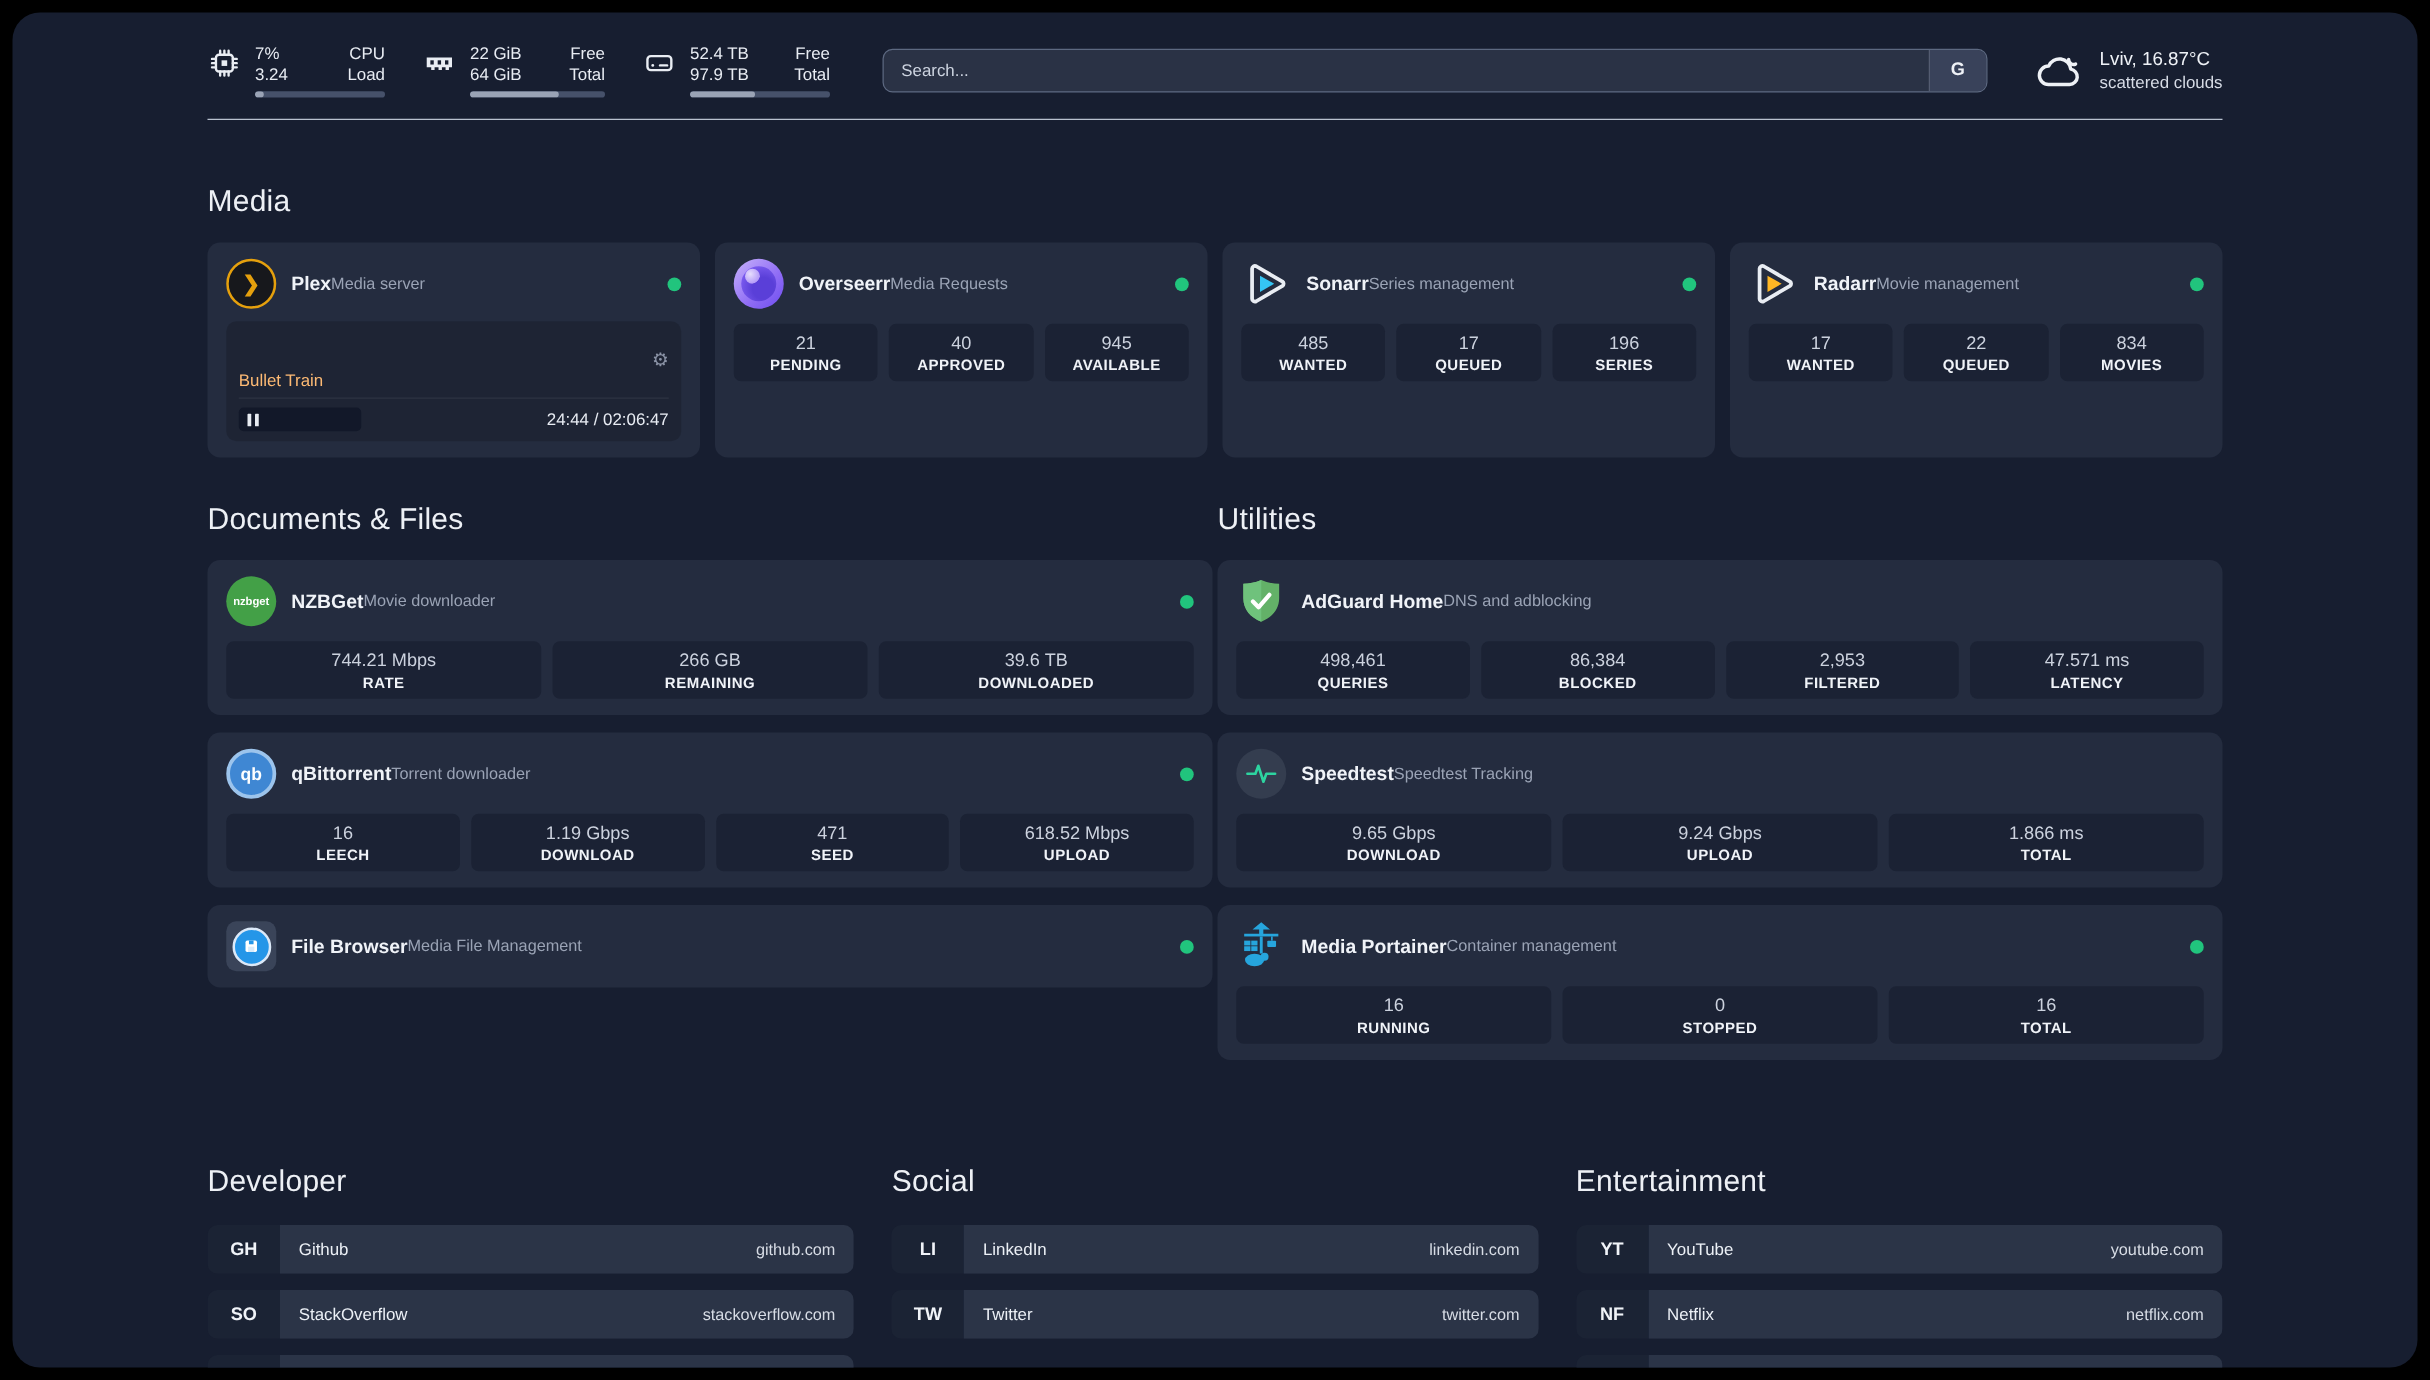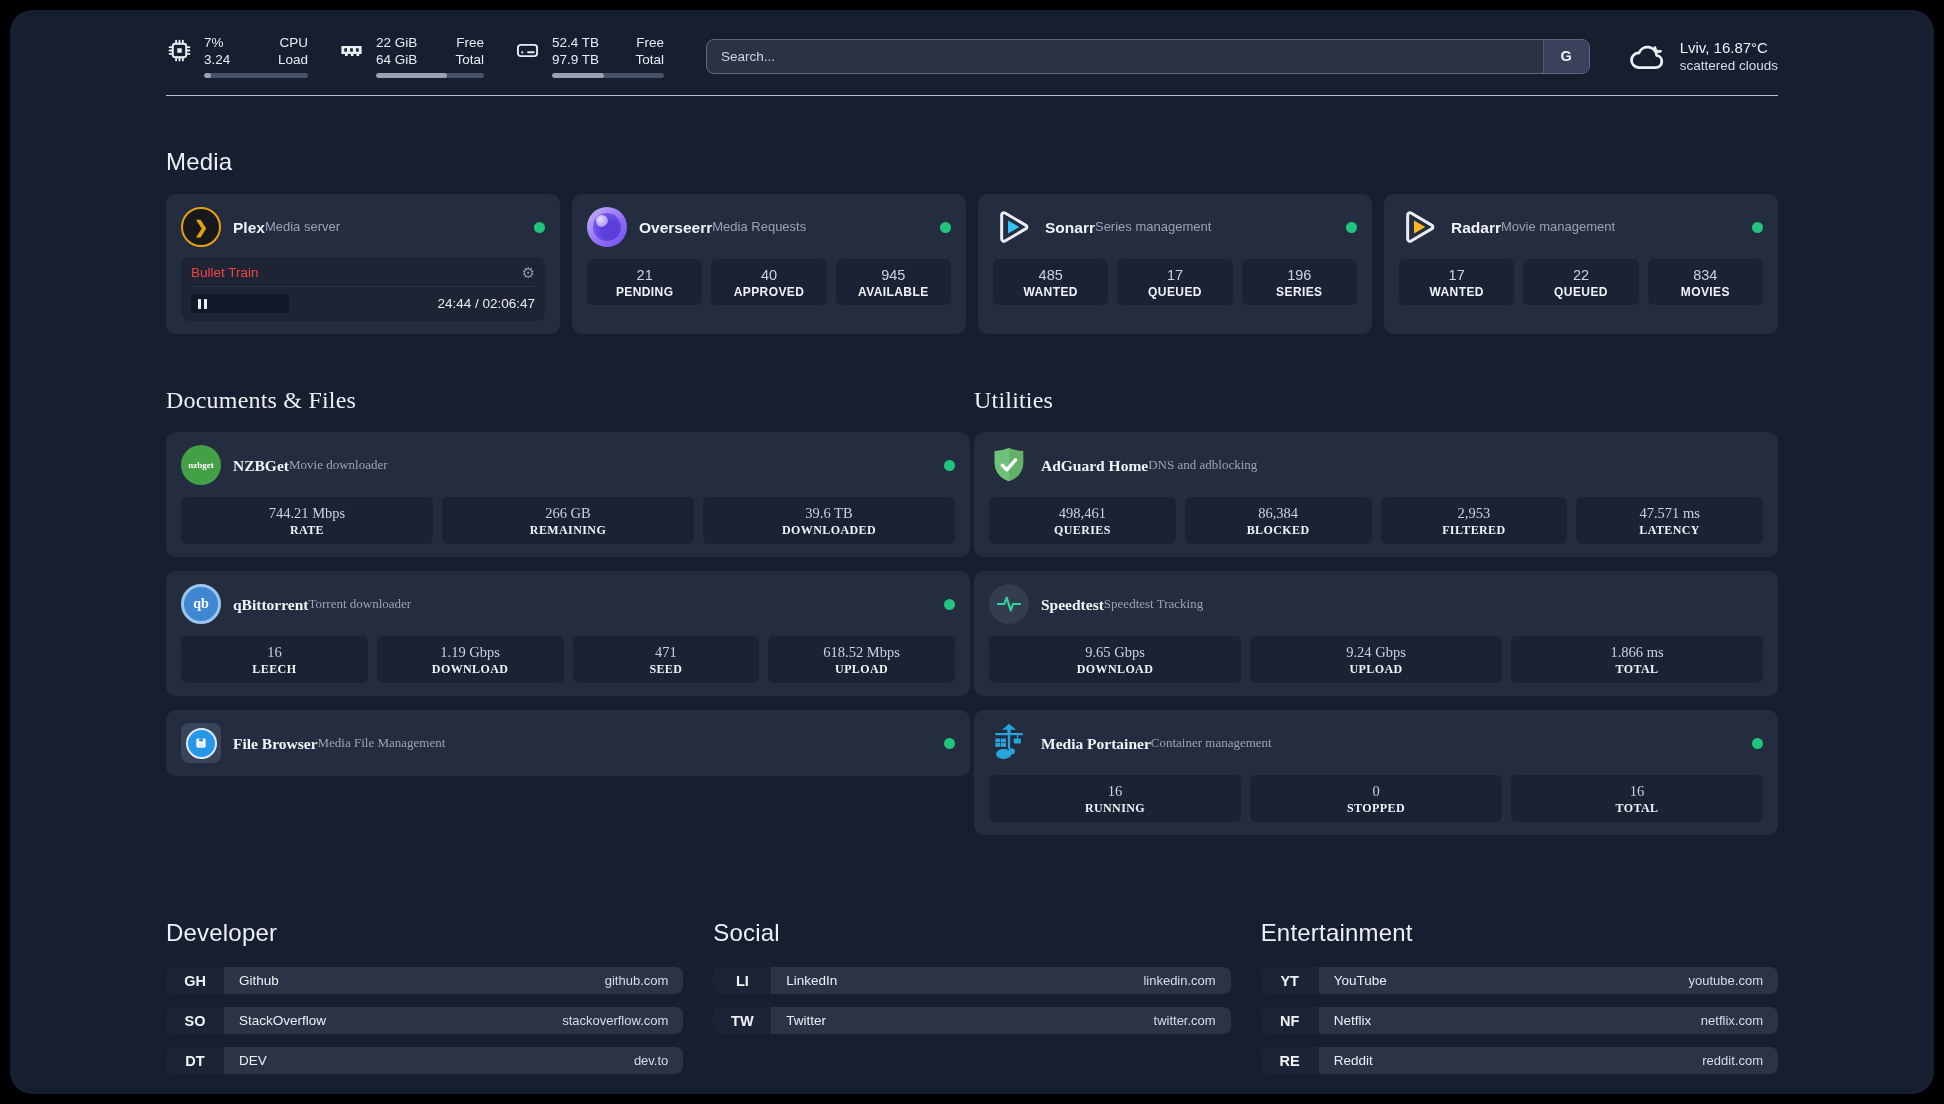--- a/index.html
+++ b/index.html
@@ -52,30 +52,30 @@
 
   .tiles { margin-top:12px; display:flex; gap:9px; }
   .tile { flex:1; background:#1b2234; border-radius:6px; padding:7px 4px 6px; text-align:center; }
   .tile-val { font-size:14.5px; color:#ccd2de; line-height:18px; }
   .tile-lbl { font-size:12px; font-weight:700; color:#f0f3f8; letter-spacing:.4px; margin-top:1px; }
 
   
   .player { margin-top:10px; background:rgba(0,0,0,.16); border-radius:8px; padding:5px 10px 8px; }
   .player-title-row { display:flex; align-items:center; padding:3px 0 6px;
     border-bottom:1px solid rgba(255,255,255,.07); }
-  .player-title { font-size:13.5px; color:#ef4444; }
+  .player-title { font-size:13.5px; color:#fdba74;margin-top:32px; }
   .settings-ic { margin-left:auto; color:#8b93a6; font-size:15px; line-height:1; cursor:pointer; }
   .player-ctrl { margin-top:7px; display:flex; align-items:center; }
   .pause-pill { width:98px; height:19px; background:#121829; border-radius:4px;
     display:flex; align-items:center; padding-left:7px; gap:3px; cursor:pointer; }
   .pause-pill b { width:3px; height:10px; background:#e8ecf3; border-radius:.5px; }
   .player-time { margin-left:auto; font-size:13.5px; font-weight:400; color:#e8ecf3; }
 
   
-  .two-col { margin-top:53px; display:grid; grid-template-columns:1fr 1fr; gap:4px; align-items:start;font-family:Liberation Serif, serif; }
+  .two-col { margin-top:36px; display:grid; grid-template-columns:1fr 1fr; gap:4px; align-items:start; }
   .col-stack { display:flex; flex-direction:column; gap:14px; margin-top:18px; }
 
   
   .circle { border-radius:50%; display:flex; align-items:center; justify-content:center; }
   .plex-ic { background:#17181c; border:2px solid #e5a00d; color:#e5a00d; font-weight:800; font-size:17px; }
   .ovsr-ic { background:linear-gradient(135deg,#c8b3fb 0%,#8f6cf5 60%,#6d4df0 100%); position:relative; }
   .ovsr-ic i { position:absolute; inset:6px; border-radius:50%;
     background:radial-gradient(circle at 63% 63%, #5a3fd8 35%, #7c5cf0 78%, #9d85f6 100%); }
   .ovsr-ic u { position:absolute; left:9px; top:8px; width:12px; height:12px; border-radius:50%;
     background:radial-gradient(circle at 35% 35%, #e6ddfd, #b49bf8 70%, transparent 75%); }
@@ -83,21 +83,21 @@
   .qb-ic { background:#3f87d3; border:3px solid #9cc4ec; color:#fff; font-size:14px; font-weight:700; }
   .fb-ic { width:40px; height:40px; border-radius:8px; background:#3a4459;
     display:flex; align-items:center; justify-content:center; }
   .fb-inner { width:31px; height:31px; border-radius:50%; background:#2596e8; border:2.5px solid #dce9f8;
     display:flex; align-items:center; justify-content:center; }
   .st-ic { background:#343d4f; }
 
   
   .bm-zone { margin-top:84px; display:grid; grid-template-columns:1fr 1fr 1fr; gap:30px; }
   .bm-list { margin-top:20px; display:flex; flex-direction:column; gap:13px; }
-  .bm-row { display:flex; height:27px; border-radius:8px; overflow:hidden; cursor:pointer; }
+  .bm-row { display:flex; height:39px; border-radius:8px; overflow:hidden; cursor:pointer; }
   .bm-abbr { width:58px; background:#1b2334; display:flex; align-items:center; justify-content:center;
     font-size:14.5px; font-weight:600; color:#f0f3f8; }
   .bm-bar { flex:1; background:#2b3447; display:flex; align-items:center; justify-content:space-between;
     padding:0 15px; }
   .bm-name { font-size:13.5px; color:#ecf0f6; }
   .bm-url { font-size:13px; color:#d7dce5; }
 
   svg { display:block; }
 </style>
 </head>

